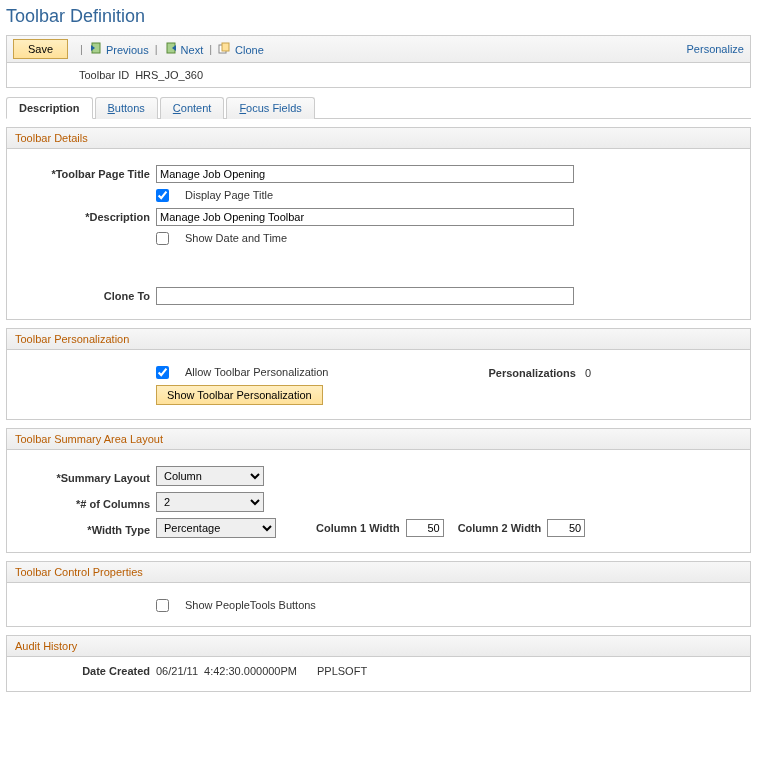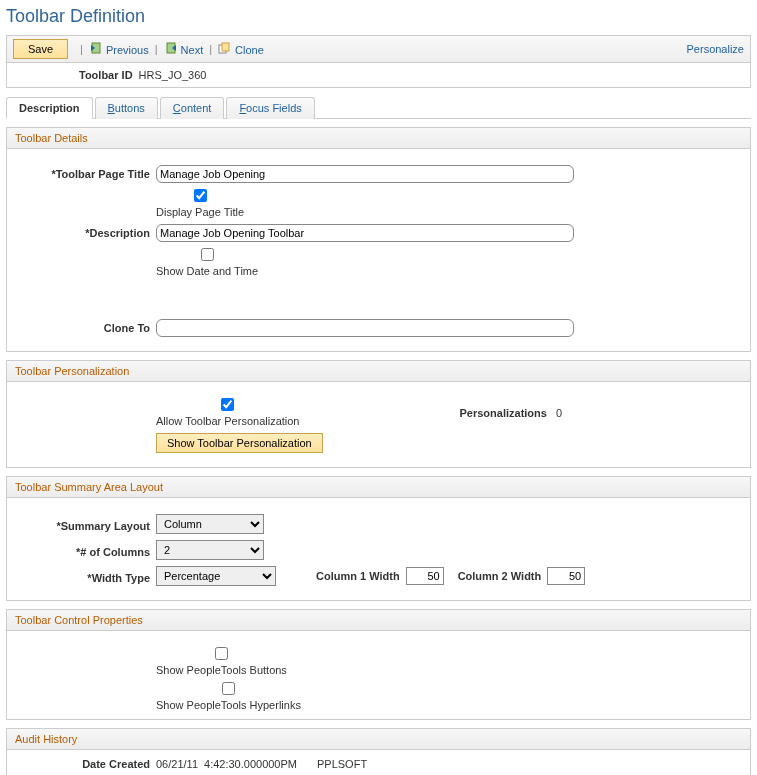--- a/index.html
+++ b/index.html
@@ -38,21 +38,21 @@
   .nav-link { color: #2261a0; text-decoration: none; cursor: pointer; display: inline-flex; align-items: flex-end; }
   .icon-svg { display:inline-block; margin-right:3px; }
   .id-row {
     border: 1px solid #ccc;
     border-top: none;
     padding: 6px 6px 6px 72px;
     display:flex;
     align-items:center;
     gap:6px;
   }
-  .id-label { font-weight: bold; }
+  .id-label { font-weight: normal; }
   .tabs {
     display: flex;
     border-bottom: 1px solid #ccc;
     margin-top: 8px;
     gap:2px;
   }
   .tab {
     border: 1px solid #ccc;
     border-bottom: none;
     padding: 4px 12px;
@@ -94,30 +94,30 @@
     padding-right:6px;
     padding-top:3px;
   }
   .form-label.bold{font-weight:bold;}
   input[type=text], textarea, select{
     font-family:Arial,sans-serif;
     font-size:11px;
     border:1px solid #888;
     padding:2px 3px;
   }
-  .wide-input{ width:410px;border-radius:6px; }
+  .wide-input{ width:410px; }
   .textarea-comments{ width:400px; height:58px; resize:none; }
   .comments-wrap{ position:relative; }
   .expand-icon{
     position:absolute;
     top:1px; right:-18px;
     cursor:pointer;
     color:#2261a0;
   }
-  .cb-label{ display:flex; align-items:center; gap:4px;flex-direction:column; }
+  .cb-label{ display:flex; align-items:flex-start; gap:16px; }
   input[type=checkbox]{ margin:0; }
   .inline-right{ margin-left:60px; display:flex; align-items:center; gap:6px; }
   .small-input{ width:45px; text-align:right; }
   .reset-btn{
     background:linear-gradient(#ffeec0,#ffe19a);
     border:1px solid #c9a24a;
     padding:3px 10px;
     font-size:11px;
     cursor:pointer;
   }
@@ -272,27 +272,20 @@
 <div class="section">
   <div class="section-header">Toolbar Control Properties</div>
   <div class="section-body">
     <div class="form-row">
       <div class="form-label"></div>
       <label class="cb-label">
         <input type="checkbox" style="">
         <span>Show PeopleTools Buttons</span>
       </label>
     </div>
-    <div class="form-row" style="margin-bottom:0">
-      <div class="form-label"></div>
-      <label class="cb-label">
-        <input type="checkbox" style="">
-        <span>Show PeopleTools Hyperlinks</span>
-      </label>
-    </div>
   </div>
 </div>
 
 <div class="section">
   <div class="section-header">Audit History</div>
   <div class="audit-body">
     <div class="audit-row">
       <div class="audit-label">Date Created</div>
       <div class="audit-val">
         <span>06/21/11</span>

